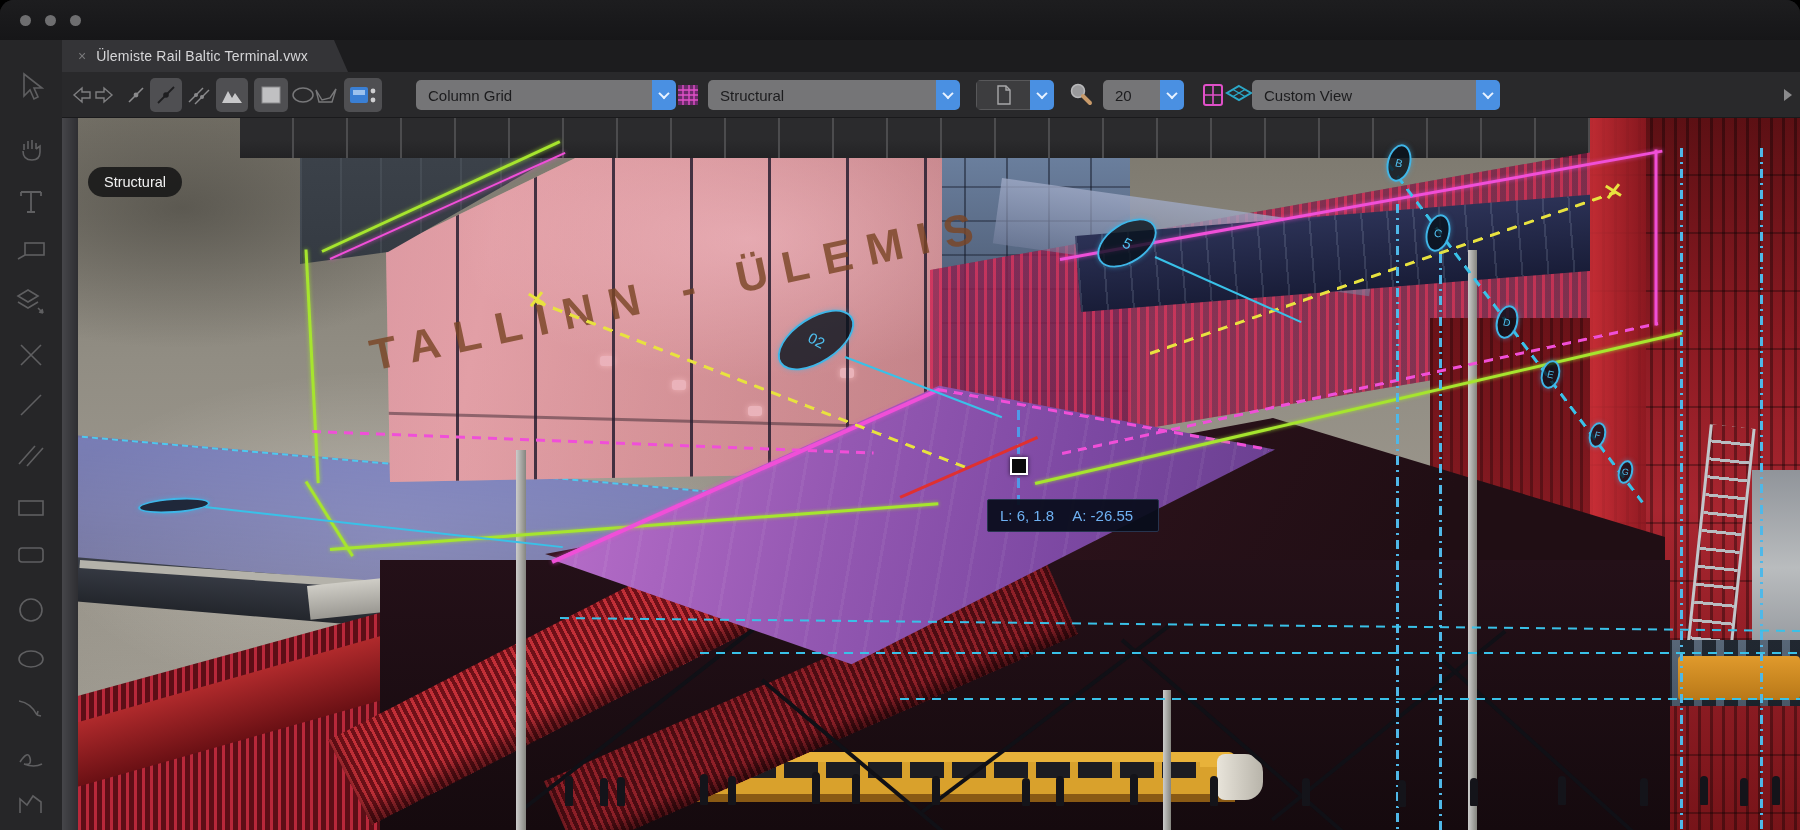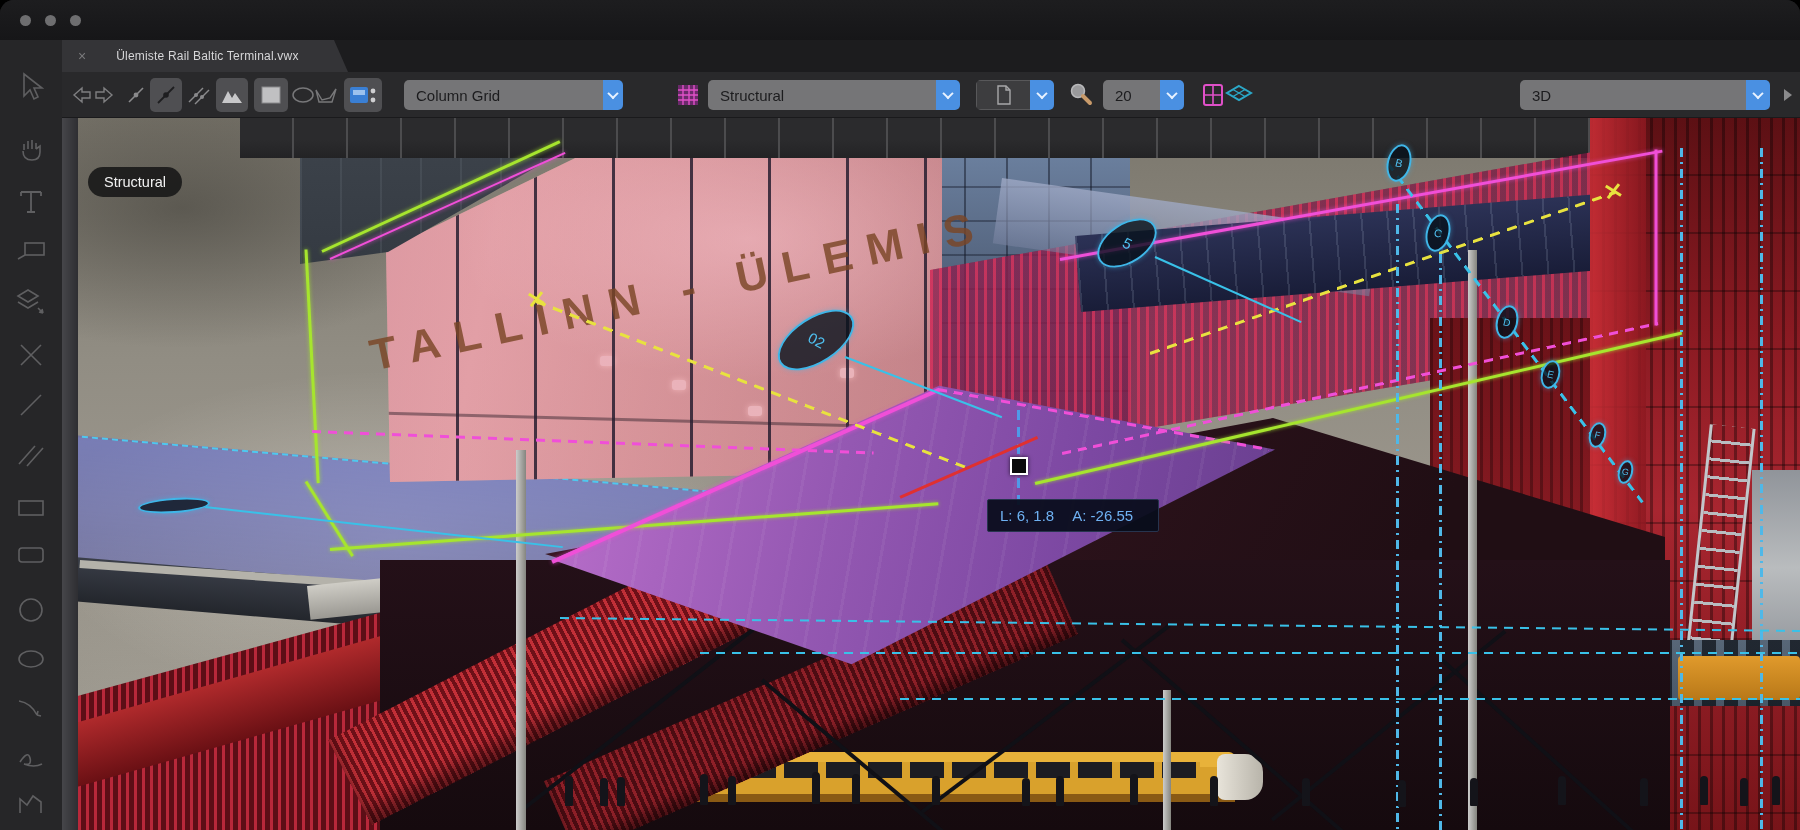--- a/index.html
+++ b/index.html
@@ -7,21 +7,21 @@
   body{font-family:"Liberation Sans","DejaVu Sans",sans-serif;}
   #app{position:relative;width:1800px;height:830px;background:#1a1a1c;border-radius:14px 14px 0 0;overflow:hidden;}
 
   
   .titlebar{position:absolute;left:0;top:0;width:1800px;height:40px;background:linear-gradient(#1d1d1f,#161618);}
   .dots{position:absolute;left:20px;top:15px;display:flex;gap:14px;}
   .dot{width:11px;height:11px;border-radius:50%;background:#6e6e70;}
   .tabbar{position:absolute;left:62px;top:40px;width:1738px;height:32px;background:#1c1c1e;}
   .tab{position:absolute;left:0;top:0;height:32px;width:286px;background:#343437;clip-path:polygon(0 0,272px 0,286px 100%,0 100%);display:flex;align-items:center;gap:10px;padding:0 0 0 16px;}
   .tab .x{color:#7a7a7c;font-size:14px;}
-  .tab .lbl{color:#d6d6d8;font-size:12px;letter-spacing:.2px;margin-left:20px;}
+  .tab .lbl{color:#d6d6d8;font-size:14px;letter-spacing:.2px;}
 
   
   .toolbar{position:absolute;left:62px;top:72px;width:1738px;height:46px;background:#29292b;border-bottom:1px solid #1a1a1c;display:flex;align-items:center;}
   .tbtn{height:34px;display:flex;align-items:center;justify-content:center;border-radius:5px;margin:0 2px;}
   .tbtn.sel{background:#4f4f52;}
   .dd{position:absolute;top:8px;height:30px;display:flex;border-radius:5px;overflow:hidden;}
   .dd .field{background:#757577;color:#1c1c1e;font-size:15px;display:flex;align-items:center;padding:0 12px;}
   .dd .chev{width:24px;background:#4a90e2;display:flex;align-items:center;justify-content:center;}
   .chevmark{width:8px;height:8px;border-right:2px solid #e8f2ff;border-bottom:2px solid #e8f2ff;transform:rotate(45deg) translate(-1px,-1px);}
   .ticon{position:absolute;top:8px;height:30px;display:flex;align-items:center;justify-content:center;}
@@ -234,21 +234,21 @@
     </div>
     <div class="tbtn sel" style="position:absolute;left:280px;width:38px">
       <svg width="28" height="22">
           <rect x="1" y="3" width="18" height="16" rx="2" fill="#3a7fd4"></rect>
           <rect x="4" y="6" width="12" height="5" fill="#9cc2ee"></rect>
           <circle cx="24" cy="7" r="2.4" fill="#cfcfd1"></circle>
           <circle cx="24" cy="16" r="2.4" fill="#cfcfd1"></circle>
         </svg>
     </div>
 
-    <div class="dd" style="left:342px;width:219px">
+    <div class="dd" style="left:354px;width:260px">
       <div class="field" style="width:236px">Column Grid</div>
       <div class="chev">
           <span class="chevmark"></span>
         </div>
     </div>
 
     <div class="ticon" style="left:612px;width:28px">
       <svg width="24" height="24">
           <rect x="2" y="2" width="20" height="20" fill="#6a2a6a"></rect>
           <path d="M2 7 h20 M2 12 h20 M2 17 h20 M7 2 v20 M13 2 v20 M18 2 v20" stroke="#e050c8" stroke-width="1.4"></path>
@@ -294,27 +294,27 @@
           <path d="M11 2 v20 M2 12 h18" stroke="#e050c8" stroke-width="1.6"></path>
         </svg>
     </div>
     <div class="ticon" style="left:1162px;width:30px">
       <svg width="28" height="22">
           <path d="M14 2 L26 9 L14 16 L2 9 Z" fill="none" stroke="#2ba8c8" stroke-width="2"></path>
           <path d="M8 5.5 L20 12.5 M20 5.5 L8 12.5" stroke="#2ba8c8" stroke-width="1.4"></path>
         </svg>
     </div>
 
-
-    <div class="dd" style="left:1458px;width:250px">
-      <div class="field" style="width:226px">3D</div>
+    <div class="dd" style="left:1190px;width:248px">
+      <div class="field" style="width:224px">Custom View</div>
       <div class="chev">
           <span class="chevmark"></span>
         </div>
     </div>
+
 
     <div class="overflow-arrow"></div>
   </div>
 
   <div class="sidebar">
     <div class="sideicon" style="top:32px">
         <svg width="26" height="30">
           <path d="M6 2 L6 24 L12 18 L16 27 L20 25 L16 16 L24 16 Z" fill="none"></path>
         </svg>
       </div>

